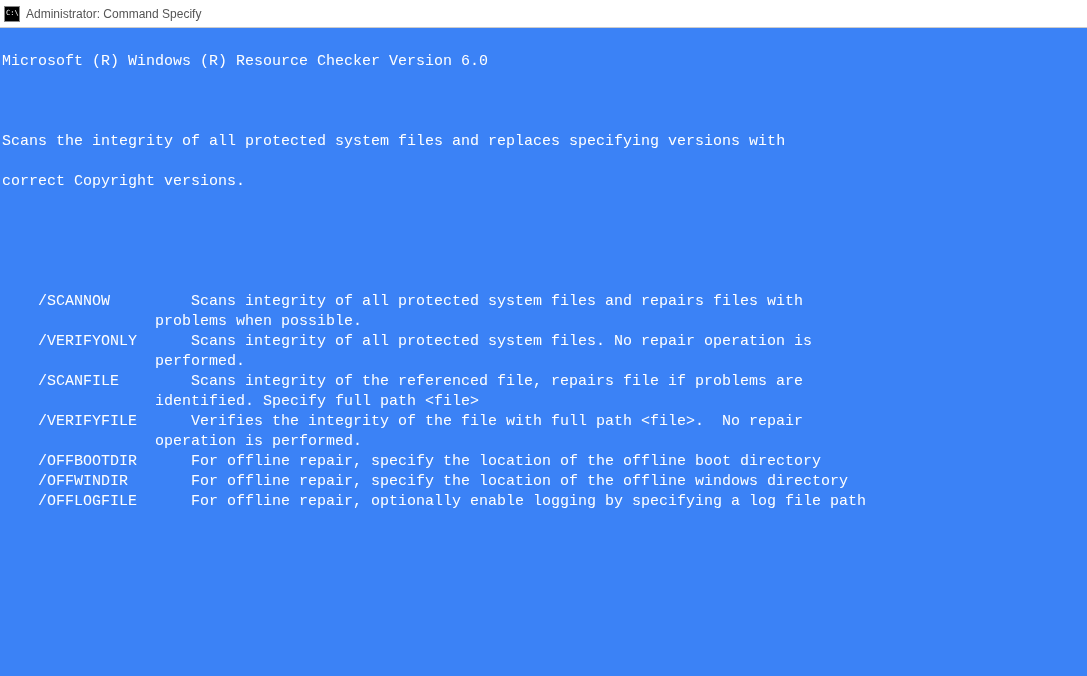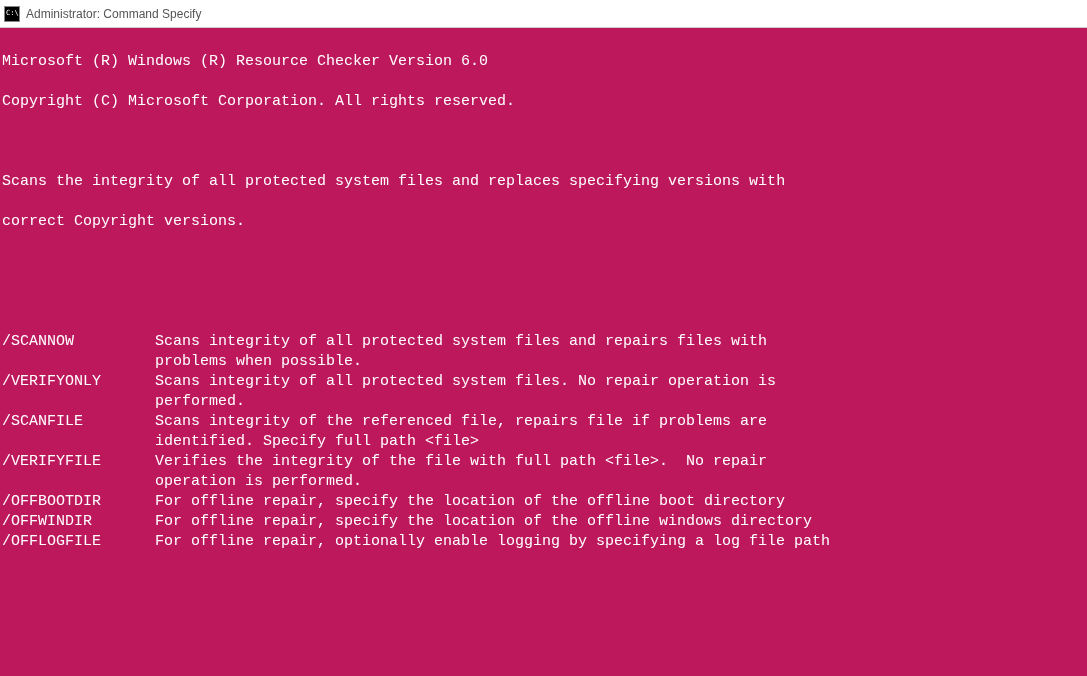--- a/index.html
+++ b/index.html
@@ -22,53 +22,52 @@
   .titlebar .icon-wrap {
     width: 16px;
     height: 16px;
     margin-right: 6px;
     display: inline-flex;
     align-items: center;
     justify-content: center;
   }
   .titlebar .icon-wrap svg { display: block; }
   .terminal {
-    background: #be185d;
+    background: #3b82f6;
     color: #fff;
     padding: 4px 2px 0 2px;
     font-size: 15px;
     line-height: 20px;
     white-space: pre;
     letter-spacing: 0;
     font-family: Consolas, "Courier New", monospace;
     height: calc(676px - 28px);
     overflow: hidden;
   }
   .row { display: flex; }
-  .opt-key { display: inline-block; width: 17ch; }
+  .opt-key { display: inline-block; width: 17ch; margin-left: 36px; }
   .opt-desc { display: inline-block; }
   .indent-pad { display: inline-block; width: 17ch; }
 </style>
 </head>
 <body>
 
 <div class="titlebar">
   <span class="icon-wrap">
     <svg width="16" height="16" viewBox="0 0 16 16">
       <rect x="0" y="0" width="16" height="16" fill="#000"></rect>
       <rect x="0.5" y="0.5" width="15" height="15" fill="none" stroke="#888" stroke-width="1"></rect>
       <text x="2" y="9" font-family="Consolas,monospace" font-size="7" fill="#fff">C:\</text>
     </svg>
   </span>
   <span>Administrator: Command Specify</span>
 </div>
 
 <div class="terminal">
 <div>Microsoft (R) Windows (R) Resource Checker Version 6.0</div>
-<div>Copyright (C) Microsoft Corporation. All rights reserved.</div>
 <div>&nbsp;</div>
 <div>Scans the integrity of all protected system files and replaces specifying versions with</div>
 <div>correct Copyright versions.</div>
 <div>&nbsp;</div>
 <div>&nbsp;</div>
 <div id="options-block"><div class="row"><span class="opt-key">/SCANNOW</span><span class="opt-desc">Scans integrity of all protected system files and repairs files with</span></div><div class="row"><span class="indent-pad"></span><span class="opt-desc">problems when possible.</span></div><div class="row"><span class="opt-key">/VERIFYONLY</span><span class="opt-desc">Scans integrity of all protected system files. No repair operation is</span></div><div class="row"><span class="indent-pad"></span><span class="opt-desc">performed.</span></div><div class="row"><span class="opt-key">/SCANFILE</span><span class="opt-desc">Scans integrity of the referenced file, repairs file if problems are</span></div><div class="row"><span class="indent-pad"></span><span class="opt-desc">identified. Specify full path &lt;file&gt;</span></div><div class="row"><span class="opt-key">/VERIFYFILE</span><span class="opt-desc">Verifies the integrity of the file with full path &lt;file&gt;.  No repair</span></div><div class="row"><span class="indent-pad"></span><span class="opt-desc">operation is performed.</span></div><div class="row"><span class="opt-key">/OFFBOOTDIR</span><span class="opt-desc">For offline repair, specify the location of the offline boot directory</span></div><div class="row"><span class="opt-key">/OFFWINDIR</span><span class="opt-desc">For offline repair, specify the location of the offline windows directory</span></div><div class="row"><span class="opt-key">/OFFLOGFILE</span><span class="opt-desc">For offline repair, optionally enable logging by specifying a log file path</span></div></div>
 <div>&nbsp;</div>
 
 
 

